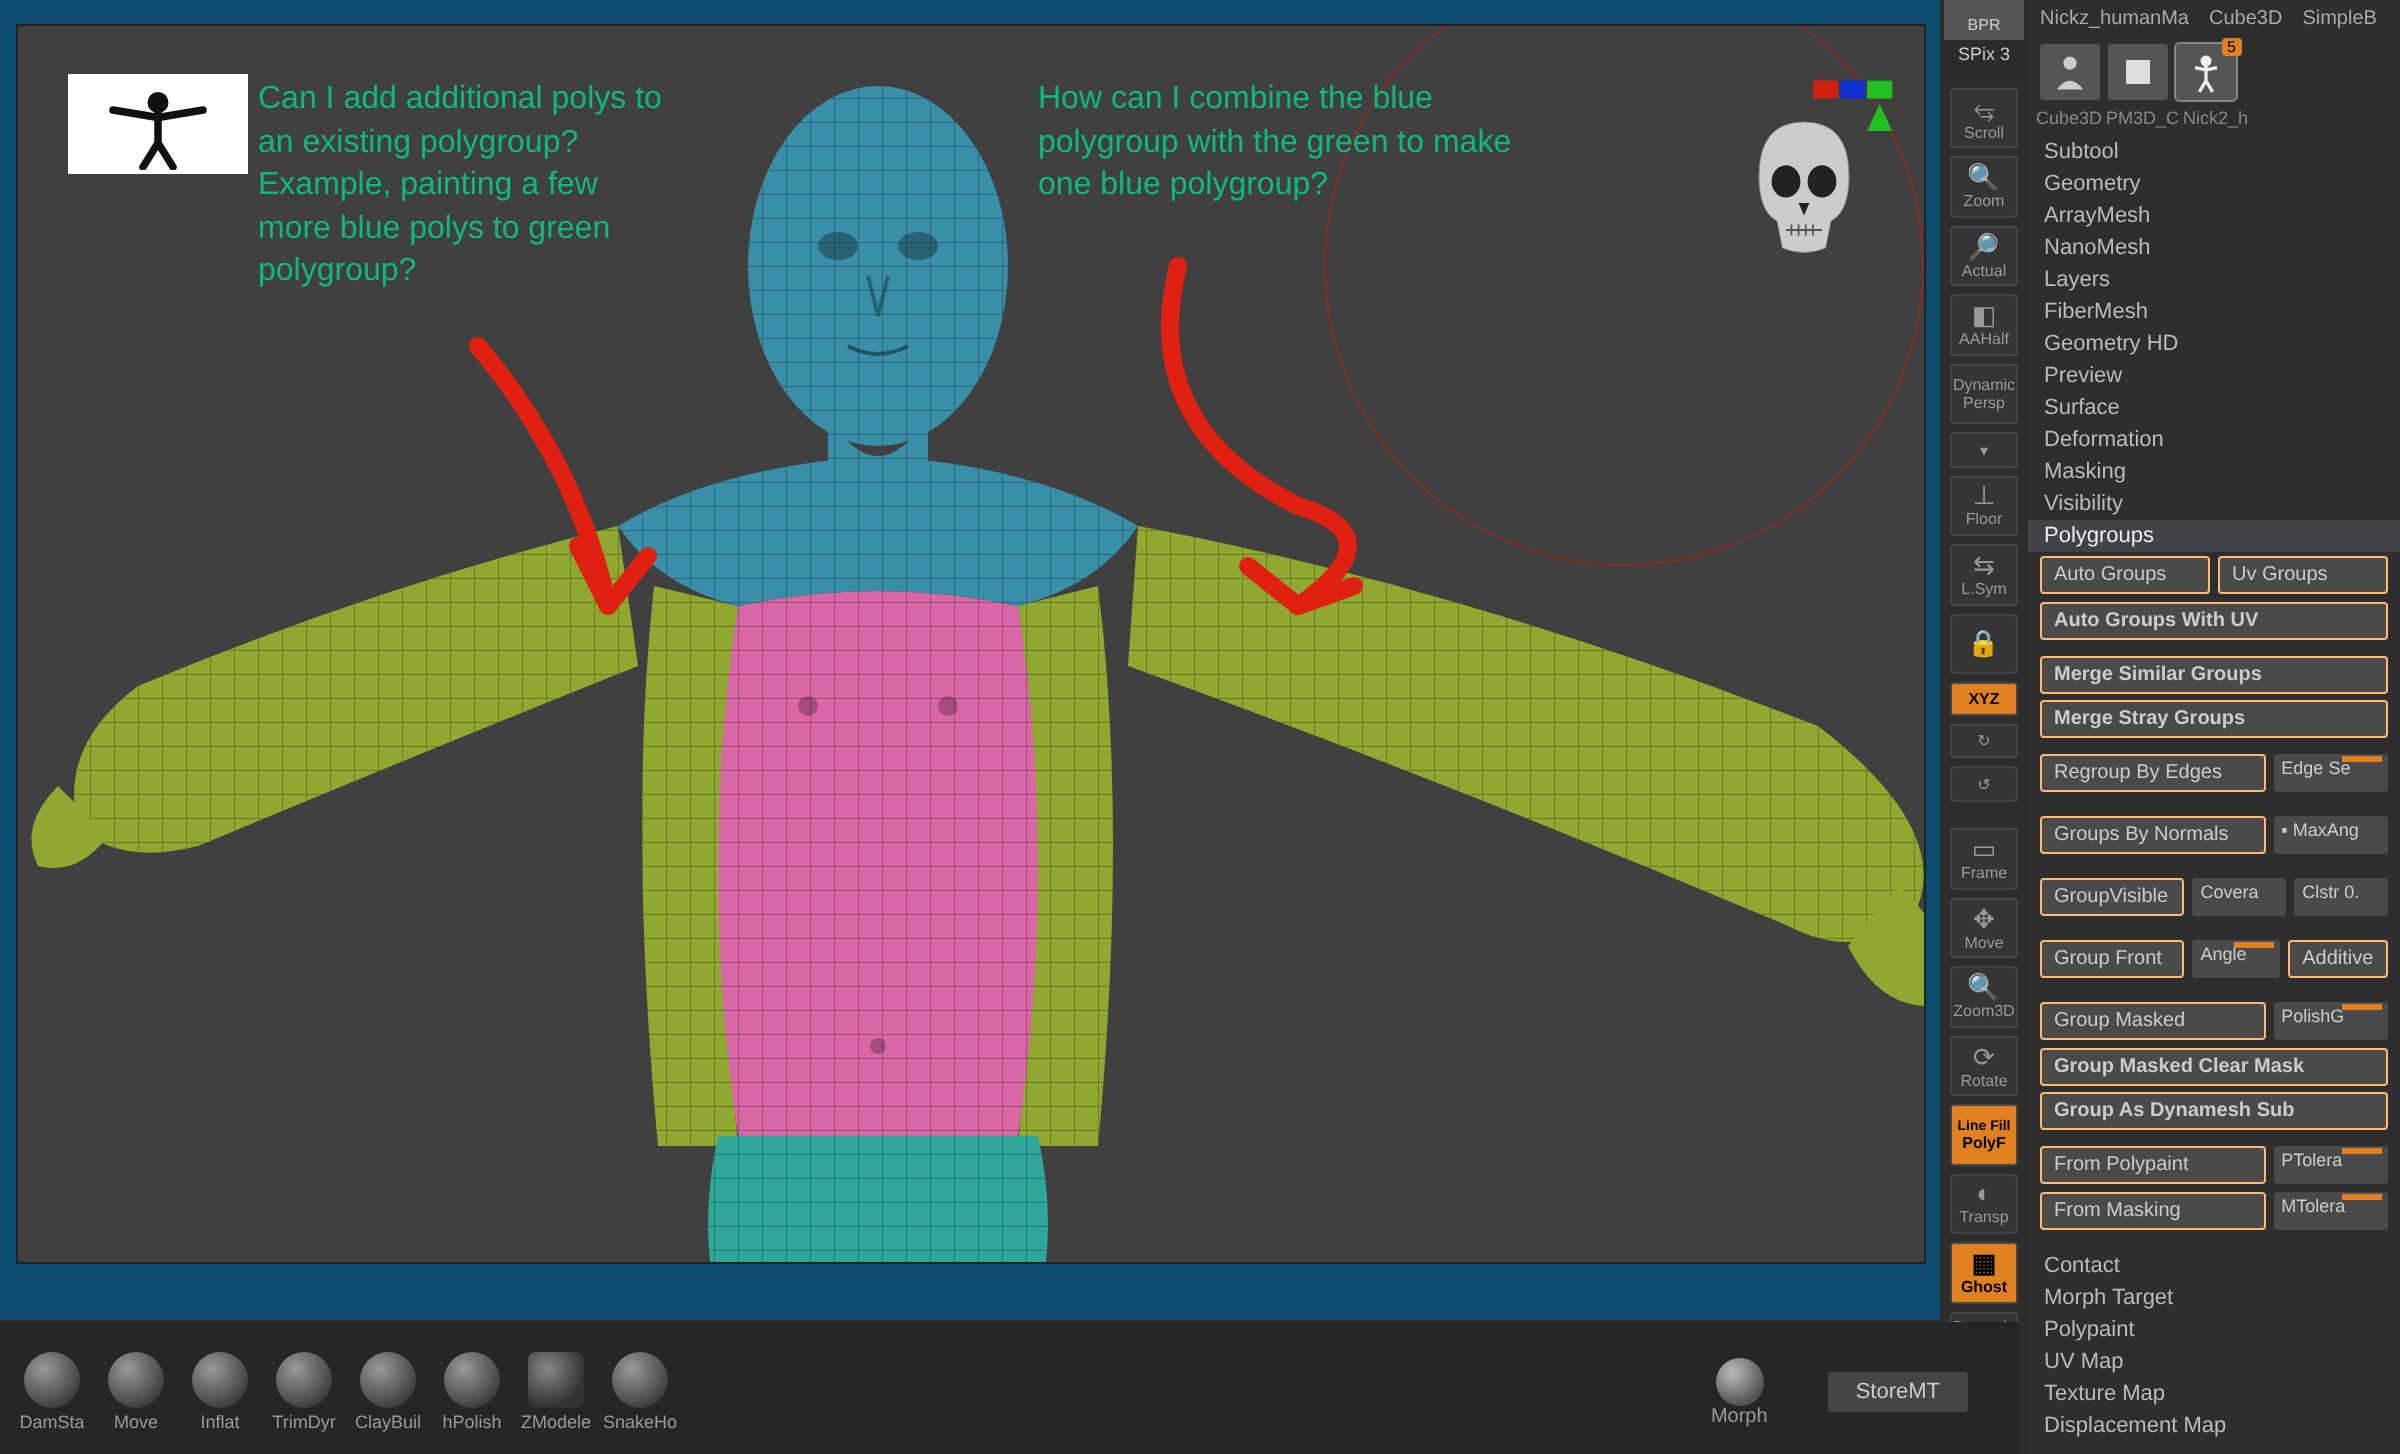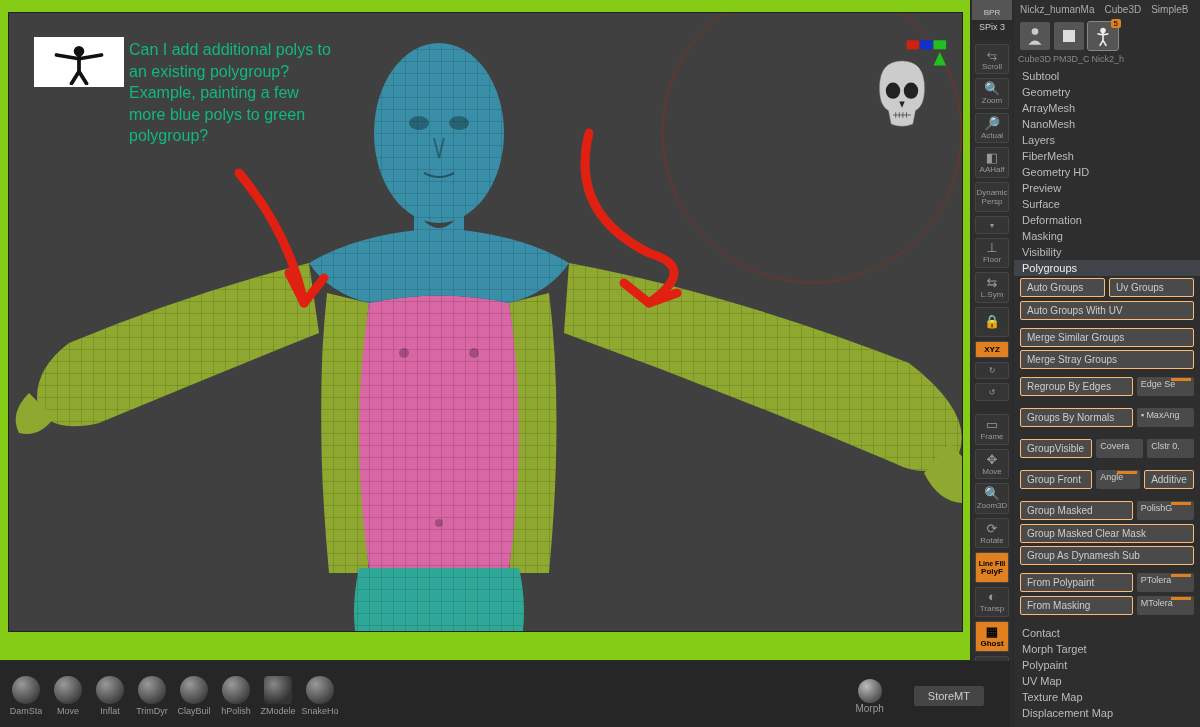--- a/index.html
+++ b/index.html
@@ -1,19 +1,19 @@
 <!DOCTYPE html>
 <html><head>
 <meta charset="utf-8">
 <style>
 * { margin: 0; padding: 0; box-sizing: border-box; font-family: Arial, sans-serif; }
 body { background: #2b2b2b; color: #aaa; font-size: 11px; overflow: hidden; width: 1200px; height: 727px; position: relative; }
 
 
-.canvas-wrap { position: absolute; left: 0; top: 0; width: 970px; height: 660px; background: #84cc16; }
+.canvas-wrap { position: absolute; left: 0; top: 0; width: 970px; height: 660px; background: #0c4a6e; }
 .canvas { position: absolute; left: 8px; top: 12px; width: 955px; height: 620px; background: #404040; border: 1px solid #222; overflow: hidden; }
 
 
 .ref-thumb { position: absolute; left: 25px; top: 24px; width: 90px; height: 50px; background: #fff; display: flex; align-items: center; justify-content: center; }
 .ref-thumb svg { width: 80px; height: 45px; }
 
 
 .anno { position: absolute; color: #0fb882; font-size: 16px; line-height: 1.35; font-weight: 500; }
 
 
@@ -42,21 +42,21 @@
 .pthumb.active { outline: 1px solid #888; }
 .panel-tabs2 { display: flex; gap: 2px; padding: 0 4px; font-size: 9px; height: 14px; overflow:hidden; }
 .panel-tabs2 span { color: #888; white-space: nowrap; }
 
 .section { padding: 2px 8px; font-size: 11px; color: #bbb; cursor: pointer; }
 .section.active { background: #404448; color: #eee; }
 
 .pg-content { padding: 2px 6px 6px; }
 .pg-row { display: flex; gap: 4px; margin-bottom: 4px; }
 .pg-btn { background: #4a4a4a; color: #ccc; font-size: 10px; padding: 3px 6px; border: 1px solid #fdba74; border-radius: 2px; cursor: pointer; flex: 1; white-space: nowrap; overflow: hidden; text-align: left; }
-.pg-btn.full { width: 100%; }
+.pg-btn.full { width: 100%; font-weight: bold; }
 .pg-slider { background: #4a4a4a; font-size: 9px; padding: 2px 4px; border-radius: 2px; position: relative; color: #ccc; white-space: nowrap; overflow: hidden; }
 .pg-slider .bar { position: absolute; top: 1px; right: 3px; height: 3px; width: 20px; background: #e08020; }
 .pg-sep { height: 8px; }
 
 
 .bottom { position: absolute; left: 0; bottom: 0; width: 1010px; height: 66px; background: #262626; display: flex; align-items: center; gap: 2px; padding: 6px 6px 2px; }
 .brush { display: flex; flex-direction: column; align-items: center; width: 40px; gap: 2px; cursor: pointer; }
 .brush .ball { width: 28px; height: 28px; background: radial-gradient(circle at 35% 30%, #999, #444 70%, #222); border-radius: 50%; }
 .brush .lbl { font-size: 9px; color: #999; white-space: nowrap; overflow: hidden; max-width: 40px; }
 .bot-btns { display: flex; gap: 3px; margin-left: 60px; }
@@ -130,20 +130,21 @@
     <div class="ref-thumb">
       <svg viewBox="0 0 100 60">
           <g fill="#111">
             <circle cx="50" cy="15" r="7"></circle>
             <path d="M 50 20 L 50 42 M 50 25 L 20 20 M 50 25 L 80 20 M 50 42 L 40 58 M 50 42 L 60 58" stroke="#111" stroke-width="5" fill="none" stroke-linecap="round"></path>
           </g>
         </svg>
     </div>
 
     <div class="anno" style="left:120px; top:26px; width:210px;">Can I add additional polys to an existing polygroup? Example,  painting a few more blue polys to green polygroup?</div>
+    <div class="anno" style="left:510px; top:26px; width:240px;">How can I combine the blue polygroup with the green to make one blue polygroup?</div>
 
     <svg class="arrows" viewBox="0 0 960 620">
       <g stroke="#e02010" stroke-width="9" fill="none" stroke-linecap="round">
         <path d="M 230 160 Q 280 220 295 290"></path>
         <path d="M 295 290 L 280 260 M 295 290 L 315 265"></path>
         <path d="M 580 120 Q 560 200 640 240 Q 690 255 640 290"></path>
         <path d="M 640 290 L 615 270 M 640 290 L 668 280"></path>
       </g>
     </svg>
 

